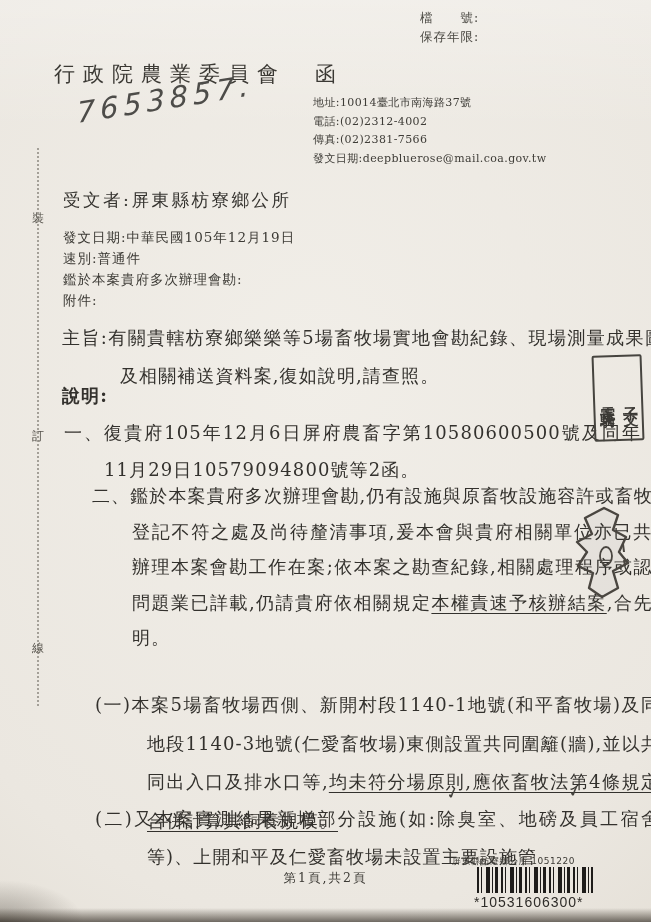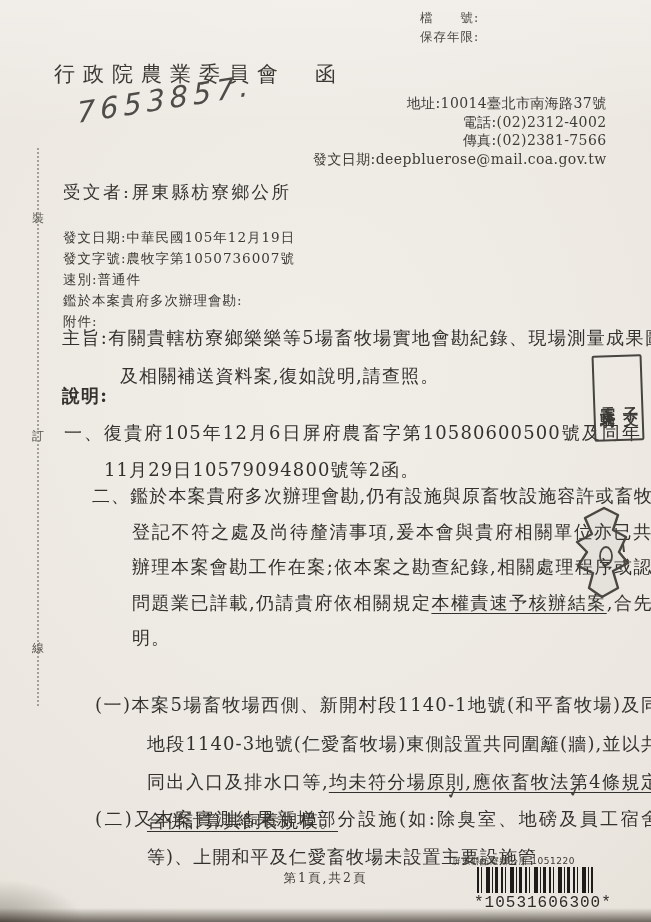--- a/index.html
+++ b/index.html
@@ -12,22 +12,22 @@
       radial-gradient(135% 115% at 48% 40%, #f1eee8 0%, #ebe7e0 52%, #ddd7cc 88%, #c9c1b2 100%);
   }
   .abs { position:absolute; }
   .file-block { left:420px; top:8px; font-size:12.5px; line-height:19px; letter-spacing:1px; color:#4a4842; }
   .title { left:0; right:50px; top:44px; text-align:left; font-size:21px; letter-spacing:8px; font-weight:normal; margin:16px; color:#3b3934;padding-left:38px; }
   .handwritten {
     left:76px; top:82px; font-size:29px; letter-spacing:5px; color:#4d4c49;
     font-style:italic; font-family:"DejaVu Sans","Liberation Sans",sans-serif;
     transform:rotate(-9deg) skewX(-7deg);
   }
-  .sender { left:313px; top:94px; font-size:14px; line-height:18.6px; letter-spacing:.4px; color:#3e3c37;text-align:right; }
-  .recipient { left:63px; top:180px; font-size:17.5px; letter-spacing:2.5px; }
+  .sender { left:313px; top:94px; font-size:11px; line-height:18.6px; letter-spacing:.4px; color:#3e3c37; }
+  .recipient { left:63px; top:188px; font-size:17.5px; letter-spacing:2.5px; }
   .meta { left:63px; top:227px; font-size:13.5px; line-height:21px; letter-spacing:1px; color:#3c3a35; }
   .para { font-size:18px; letter-spacing:1.1px; text-align:justify; color:#33312d; }
   #subject   { left:62px;  top:319px; width:544px; line-height:37.5px; padding-left:58px; text-indent:-58px; }
   #desc-label{ left:62px;  top:384px;font-weight:bold; }
   #item1     { left:64px;  top:414px; width:537px; line-height:37px;  padding-left:40px; text-indent:-40px; }
   #item2     { left:64px;  top:478px; width:540px; line-height:35.5px; padding-left:40px; text-indent:-40px;margin-left:28px; }
   #item3     { left:64px;  top:651px; width:540px; line-height:36px;  padding-left:40px; text-indent:-40px; }
   #sub1      { left:95px;  top:686px; width:513px; line-height:38.5px; padding-left:52px; text-indent:-52px; }
   #sub2      { left:95px;  top:800px; width:513px; line-height:38px;  padding-left:52px; text-indent:-52px; }
   .u { text-decoration:underline; text-decoration-thickness:1.4px; text-underline-offset:4px; }
@@ -35,21 +35,21 @@
   .barcode-label { left:452px; top:855px; font-size:9px; letter-spacing:.5px; color:#3c3a35; font-family:"DejaVu Sans","Liberation Sans",sans-serif; }
   .barcode {
     left:477px; top:867px; width:116px; height:26px;
     background:repeating-linear-gradient(90deg,
       #1e1c1a 0 2px, transparent 2px 4px,
       #1e1c1a 4px 5px, transparent 5px 9px,
       #1e1c1a 9px 13px, transparent 13px 15px,
       #1e1c1a 15px 16px, transparent 16px 18px,
       #1e1c1a 18px 21px, transparent 21px 24px);
   }
-  .barcode-number { left:474px; top:894px; font-size:16px; letter-spacing:1px; color:#2e2c29; font-family:Liberation Mono, monospace; }
+  .barcode-number { left:474px; top:894px; font-size:14px; letter-spacing:1px; color:#2e2c29; font-family:Liberation Sans, sans-serif; }
   .bind-line { left:37px; top:148px; height:558px; border-left:2px dotted #98948c; opacity:.85; }
   .margin-mark { left:27px; width:22px; text-align:center; font-size:12px; color:#55524b; background:transparent; }
   #mark-0 { top:210px; } #mark-1 { top:428px; } #mark-2 { top:640px; }
   .stamp-box {
     left:593px; top:355px; width:46px; height:82px;
     border:2px solid #46443f; border-radius:2px;
     display:flex; flex-direction:row; justify-content:space-around; align-items:center;
     transform:rotate(-2deg); color:#3b3935; font-weight:bold; font-size:15px;
   }
   .stamp-box span { writing-mode:vertical-rl; text-orientation:upright; letter-spacing:3px; }
@@ -79,21 +79,20 @@
     <div>地址:10014臺北市南海路37號</div>
     <div>電話:(02)2312-4002</div>
     <div>傳真:(02)2381-7566</div>
     <div>發文日期:deepbluerose@mail.coa.gov.tw</div>
   </div>
 
   <div class="abs recipient">受文者:屏東縣枋寮鄉公所</div>
 
   <div class="abs meta">
     <div>發文日期:中華民國105年12月19日</div>
-    <div>發文字號:農牧字第1050736007號</div>
     <div>速別:普通件</div>
     <div>鑑於本案貴府多次辦理會勘:</div>
     <div>附件:</div>
   </div>
 
   <div id="subject" class="abs para"><span>主旨:</span><span>有關貴轄枋寮鄉樂樂等5場畜牧場實地會勘紀錄、現場測量成果圖及相關補送資料案,復如說明,請查照。</span></div>
 
   <div id="desc-label" class="abs para">說明:</div>
 
   <div id="item1" class="abs para"><span>一、</span><span>復貴府105年12月6日屏府農畜字第10580600500號及同年11月29日10579094800號等2函。</span></div>

